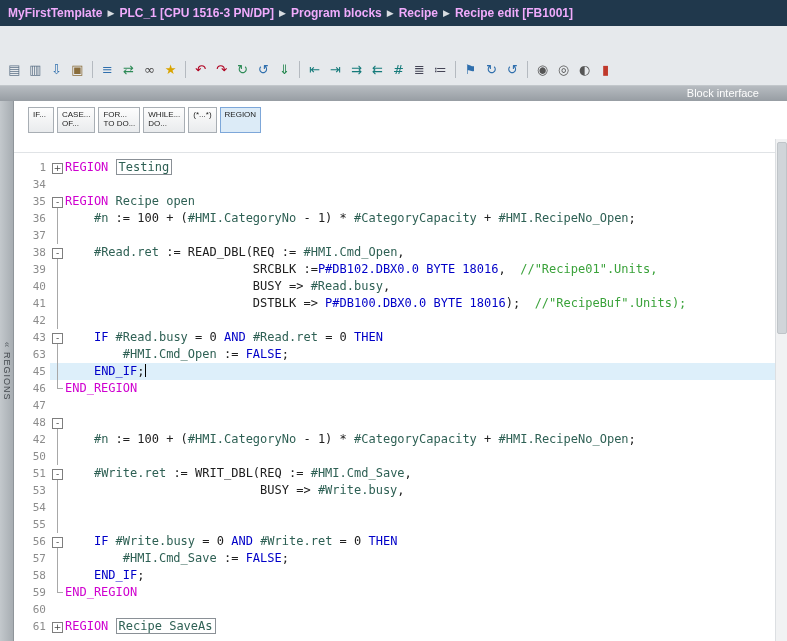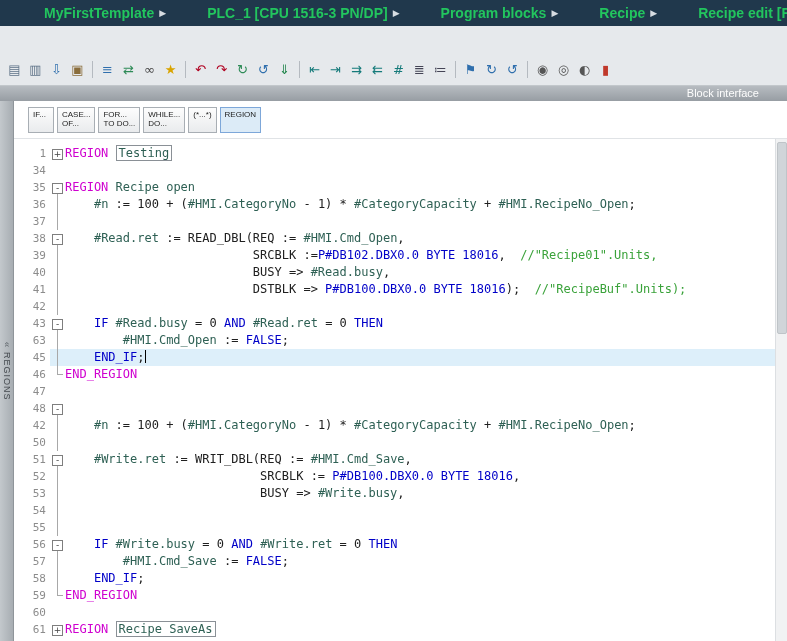--- a/index.html
+++ b/index.html
@@ -1,21 +1,21 @@
 <!DOCTYPE html>
 <html><head>
 <meta charset="utf-8">
 <style>
   html,body{margin:0;padding:0;background:#9aa0a5;}
   .window{width:787px;height:641px;position:relative;overflow:hidden;background:#c6cbd0;
           font-family:"Liberation Sans",sans-serif;}
 
   
   .breadcrumb{height:26px;background:#20384c;display:flex;align-items:center;padding:0 8px;gap:5px;}
-  .bitem{color:#22c55e;font-size:14px;font-weight:bold;white-space:nowrap;cursor:pointer;margin-left:36px;}
+  .bitem{color:#f0abfc;font-size:12px;font-weight:bold;white-space:nowrap;cursor:pointer;}
   .bsep{color:#d8dde2;font-size:9px;}
 
   
   .toolbar-area{height:59px;background:#e6e9ec;border-bottom:1px solid #c2c7cb;display:flex;align-items:flex-end;}
   .toolbar{display:flex;align-items:center;padding:0 4px 5px 4px;}
   .ticon{width:19px;height:19px;display:flex;align-items:center;justify-content:center;
          border:1px solid transparent;border-radius:2px;cursor:pointer;}
   .ticon span{font-size:13px;line-height:13px;font-family:"DejaVu Sans",sans-serif;}
   .tsep{width:1px;height:17px;background:#b5bac0;margin:0 4px;}
 
@@ -25,21 +25,21 @@
 
   
   .main{display:flex;height:541px;}
   .left-strip{width:13px;background:linear-gradient(to right,#c3c8cc,#a7adb2);
               border-right:1px solid #8f959a;display:flex;flex-direction:column;
               align-items:center;justify-content:center;cursor:pointer;}
   .strip-label{writing-mode:vertical-rl;font-size:9px;color:#44494e;letter-spacing:1px;white-space:nowrap;}
   .strip-label .chev{margin-bottom:4px;color:#5a6066;}
 
   .editor{flex:1;background:#ffffff;position:relative;overflow:hidden;}
-  .tabsrow{height:38px;padding:6px 0 0 14px;display:flex;align-items:flex-start;background:#ffffff;
+  .tabsrow{height:52px;padding:6px 0 0 14px;display:flex;align-items:flex-start;background:#ffffff;
            border-bottom:1px solid #e0e3e6;box-sizing:border-box;}
   .stab{border:1px solid #a8aeb4;background:linear-gradient(#fdfdfd,#e9ebed);margin-right:3px;
         padding:2px 4px;font-size:8px;line-height:9px;color:#222;height:26px;box-sizing:border-box;
         min-width:26px;cursor:pointer;white-space:nowrap;}
   .stab.sel{background:#dcebf7;border-color:#7da7d9;}
 
   .code-area{padding-top:6px;}
   .crow{display:flex;height:17px;font-family:"DejaVu Sans Mono",monospace;font-size:12px;}
   .gnum{width:32px;flex:none;text-align:right;padding-right:4px;color:#8c8c8c;font-size:11px;line-height:17px;}
   .rest{flex:1;display:flex;position:relative;}
@@ -367,29 +367,20 @@
             <span class="gnum">51</span>
             <div class="rest">
               <div class="fold">
                 <span class="fbox">-</span>
                 <div class="vl below"></div>
               </div>
               <span class="codespan"><span style="color: rgb(32, 32, 32);">    </span><span style="color: rgb(46, 96, 84);">#Write.ret</span><span style="color: rgb(32, 32, 32);"> := WRIT_DBL(REQ := </span><span style="color: rgb(46, 96, 84);">#HMI.Cmd_Save</span><span style="color: rgb(32, 32, 32);">,</span></span>
             </div>
           </div>
           <div class="crow">
-            <span class="gnum">52</span>
-            <div class="rest">
-              <div class="fold">
-                <div class="vl"></div>
-              </div>
-              <span class="codespan"><span style="color: rgb(32, 32, 32);">                           SRCBLK := </span><span style="color: rgb(0, 0, 200);">P#DB100.DBX0.0 BYTE 18016</span><span style="color: rgb(32, 32, 32);">,</span></span>
-            </div>
-          </div>
-          <div class="crow">
             <span class="gnum">53</span>
             <div class="rest">
               <div class="fold">
                 <div class="vl"></div>
               </div>
               <span class="codespan"><span style="color: rgb(32, 32, 32);">                           BUSY =&gt; </span><span style="color: rgb(46, 96, 84);">#Write.busy</span><span style="color: rgb(32, 32, 32);">,</span></span>
             </div>
           </div>
           <div class="crow">
             <span class="gnum">54</span>

